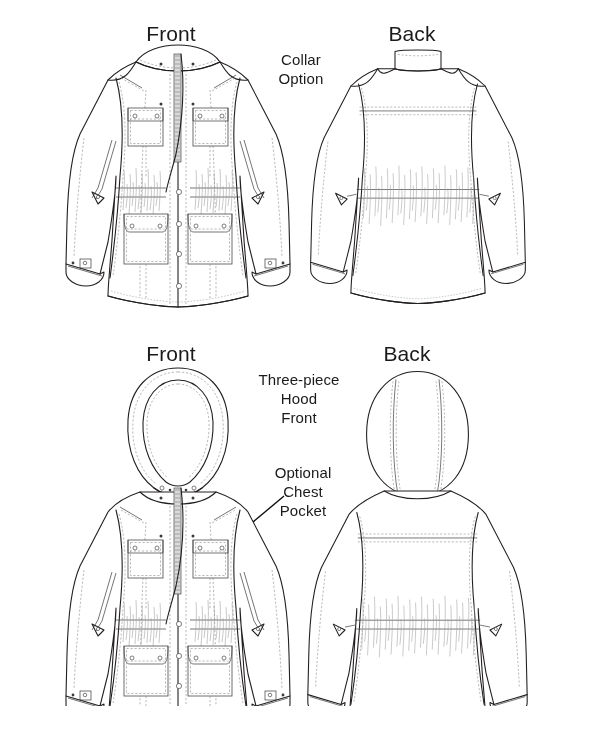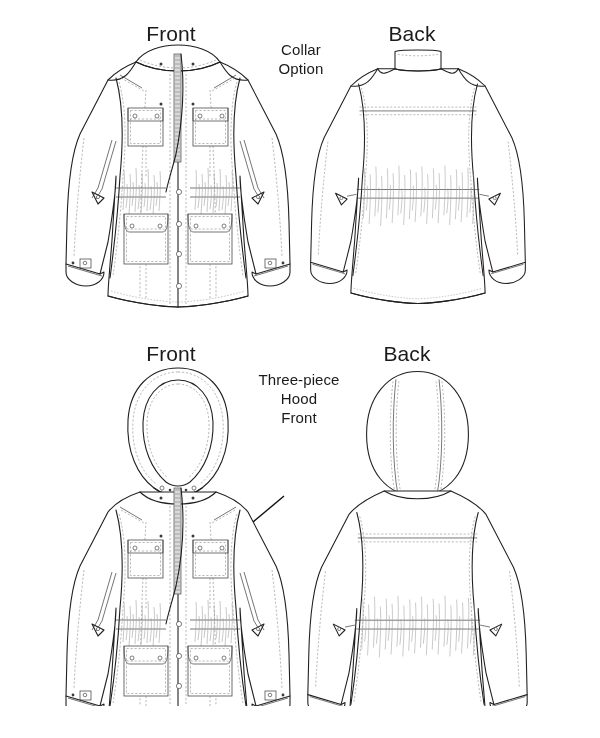--- a/index.html
+++ b/index.html
@@ -39,21 +39,21 @@
   .arrow{fill:none;stroke:#111;stroke-width:1.4;}
   .arrowhead{fill:#111;}
 </style>
 </head>
 <body>
 
 <div class="sheet">
 
   <div class="lbl view" style="left:141px;top:24px;width:60px;">Front</div>
   <div class="lbl view" style="left:382px;top:24px;width:60px;">Back</div>
-  <div class="lbl note" style="left:249px;top:40px;width:104px;">Collar
+  <div class="lbl note" style="left:249px;top:50px;width:104px;">Collar
 Option</div>
 
   <div class="panel" style="left:58px;top:42px;">
   <svg width="240" height="272" viewBox="0 0 240 272">
 
     <path class="ln fillbody" d="M78,20 C68,24 58,30 50,38 L22,92 C14,110 10,140 9,180 L8,222
       L42,232 L50,200 C54,176 58,150 58,134
       L54,198 C52,224 50,244 50,254
       C78,262 108,265 120,265 C132,265 162,262 190,254
       C190,244 188,224 186,198 L182,134
@@ -298,20 +298,23 @@
     <path class="seam" d="M26,98 C22,132 18,174 16,216"></path>
     <path class="seam" d="M214,98 C218,132 222,174 224,216"></path>
   </svg>
   </div>
 
   <div class="lbl view" style="left:141px;top:344px;width:60px;">Front</div>
   <div class="lbl view" style="left:377px;top:344px;width:60px;">Back</div>
   <div class="lbl note" style="left:243px;top:370px;width:112px;">Three-piece
 Hood
 Front</div>
+  <div class="lbl note" style="left:258px;top:463px;width:90px;">Optional
+Chest
+Pocket</div>
 
   <svg class="panel" style="left:216px;top:492px;" width="72" height="60" viewBox="0 0 72 60">
     <path class="arrow" d="M68,4 L18,46"></path>
     <path class="arrowhead" d="M13,50 L28,40 L24,50 L26,52 Z"></path>
   </svg>
 
   <div class="panel" style="left:58px;top:366px;">
   <svg width="240" height="340" viewBox="0 0 240 340">
 
     <path class="ln fillbody" d="M120,2 C92,2 72,22 70,54 C68,86 80,110 96,122

